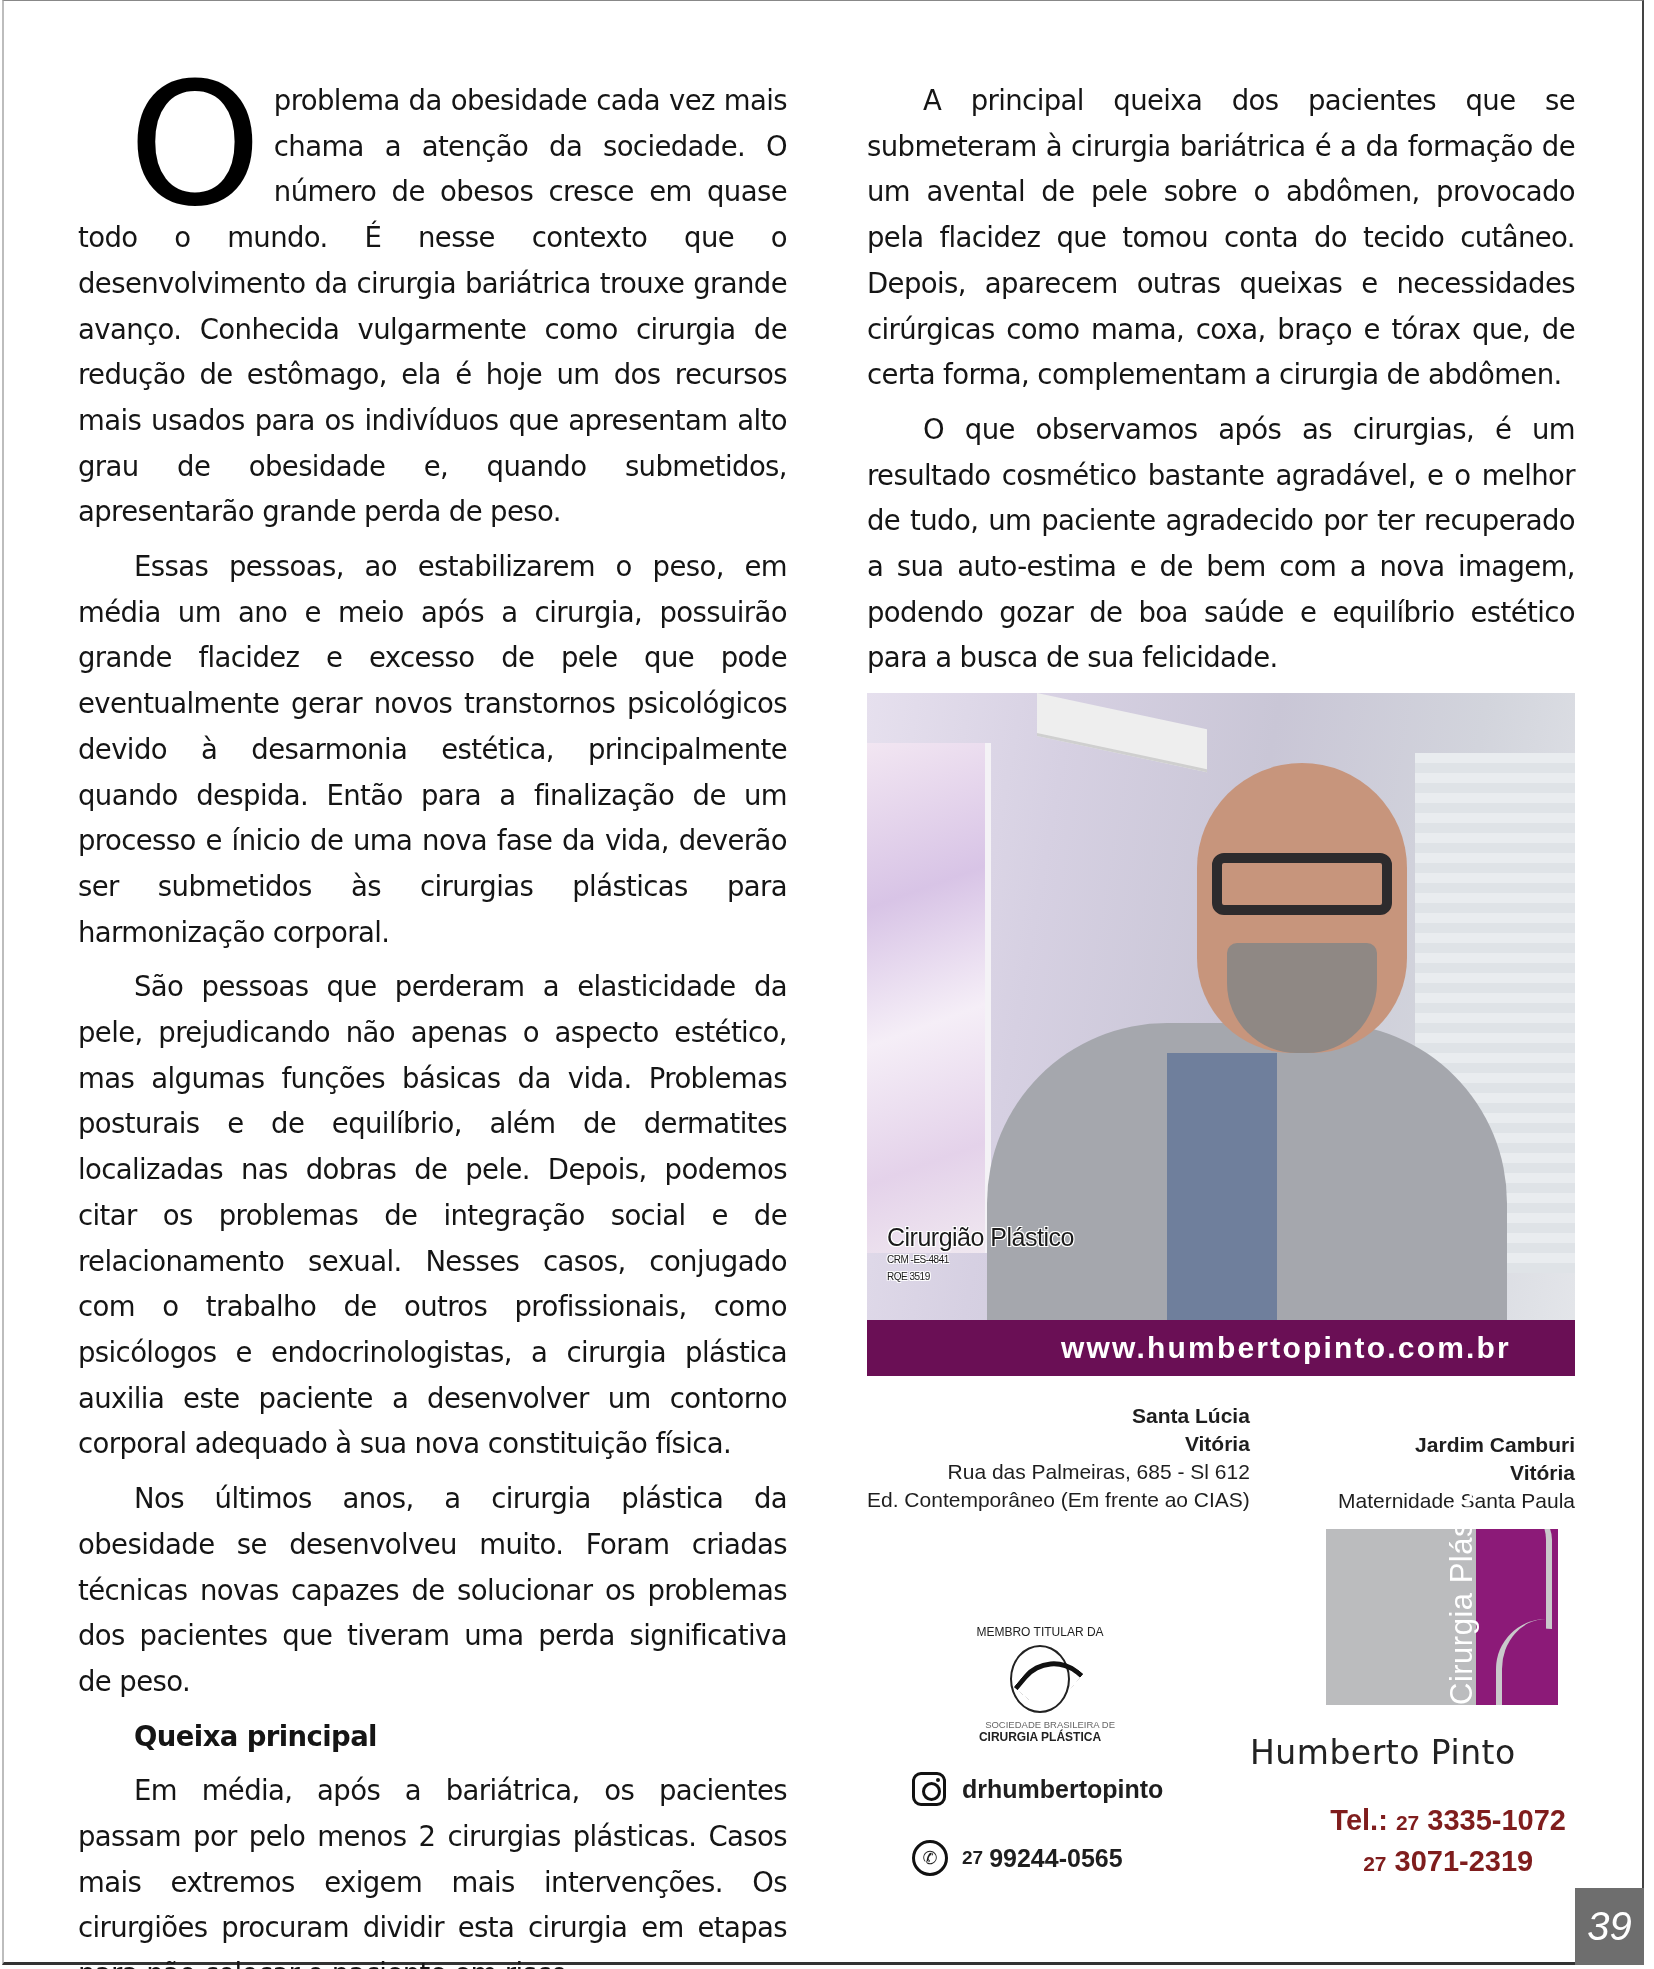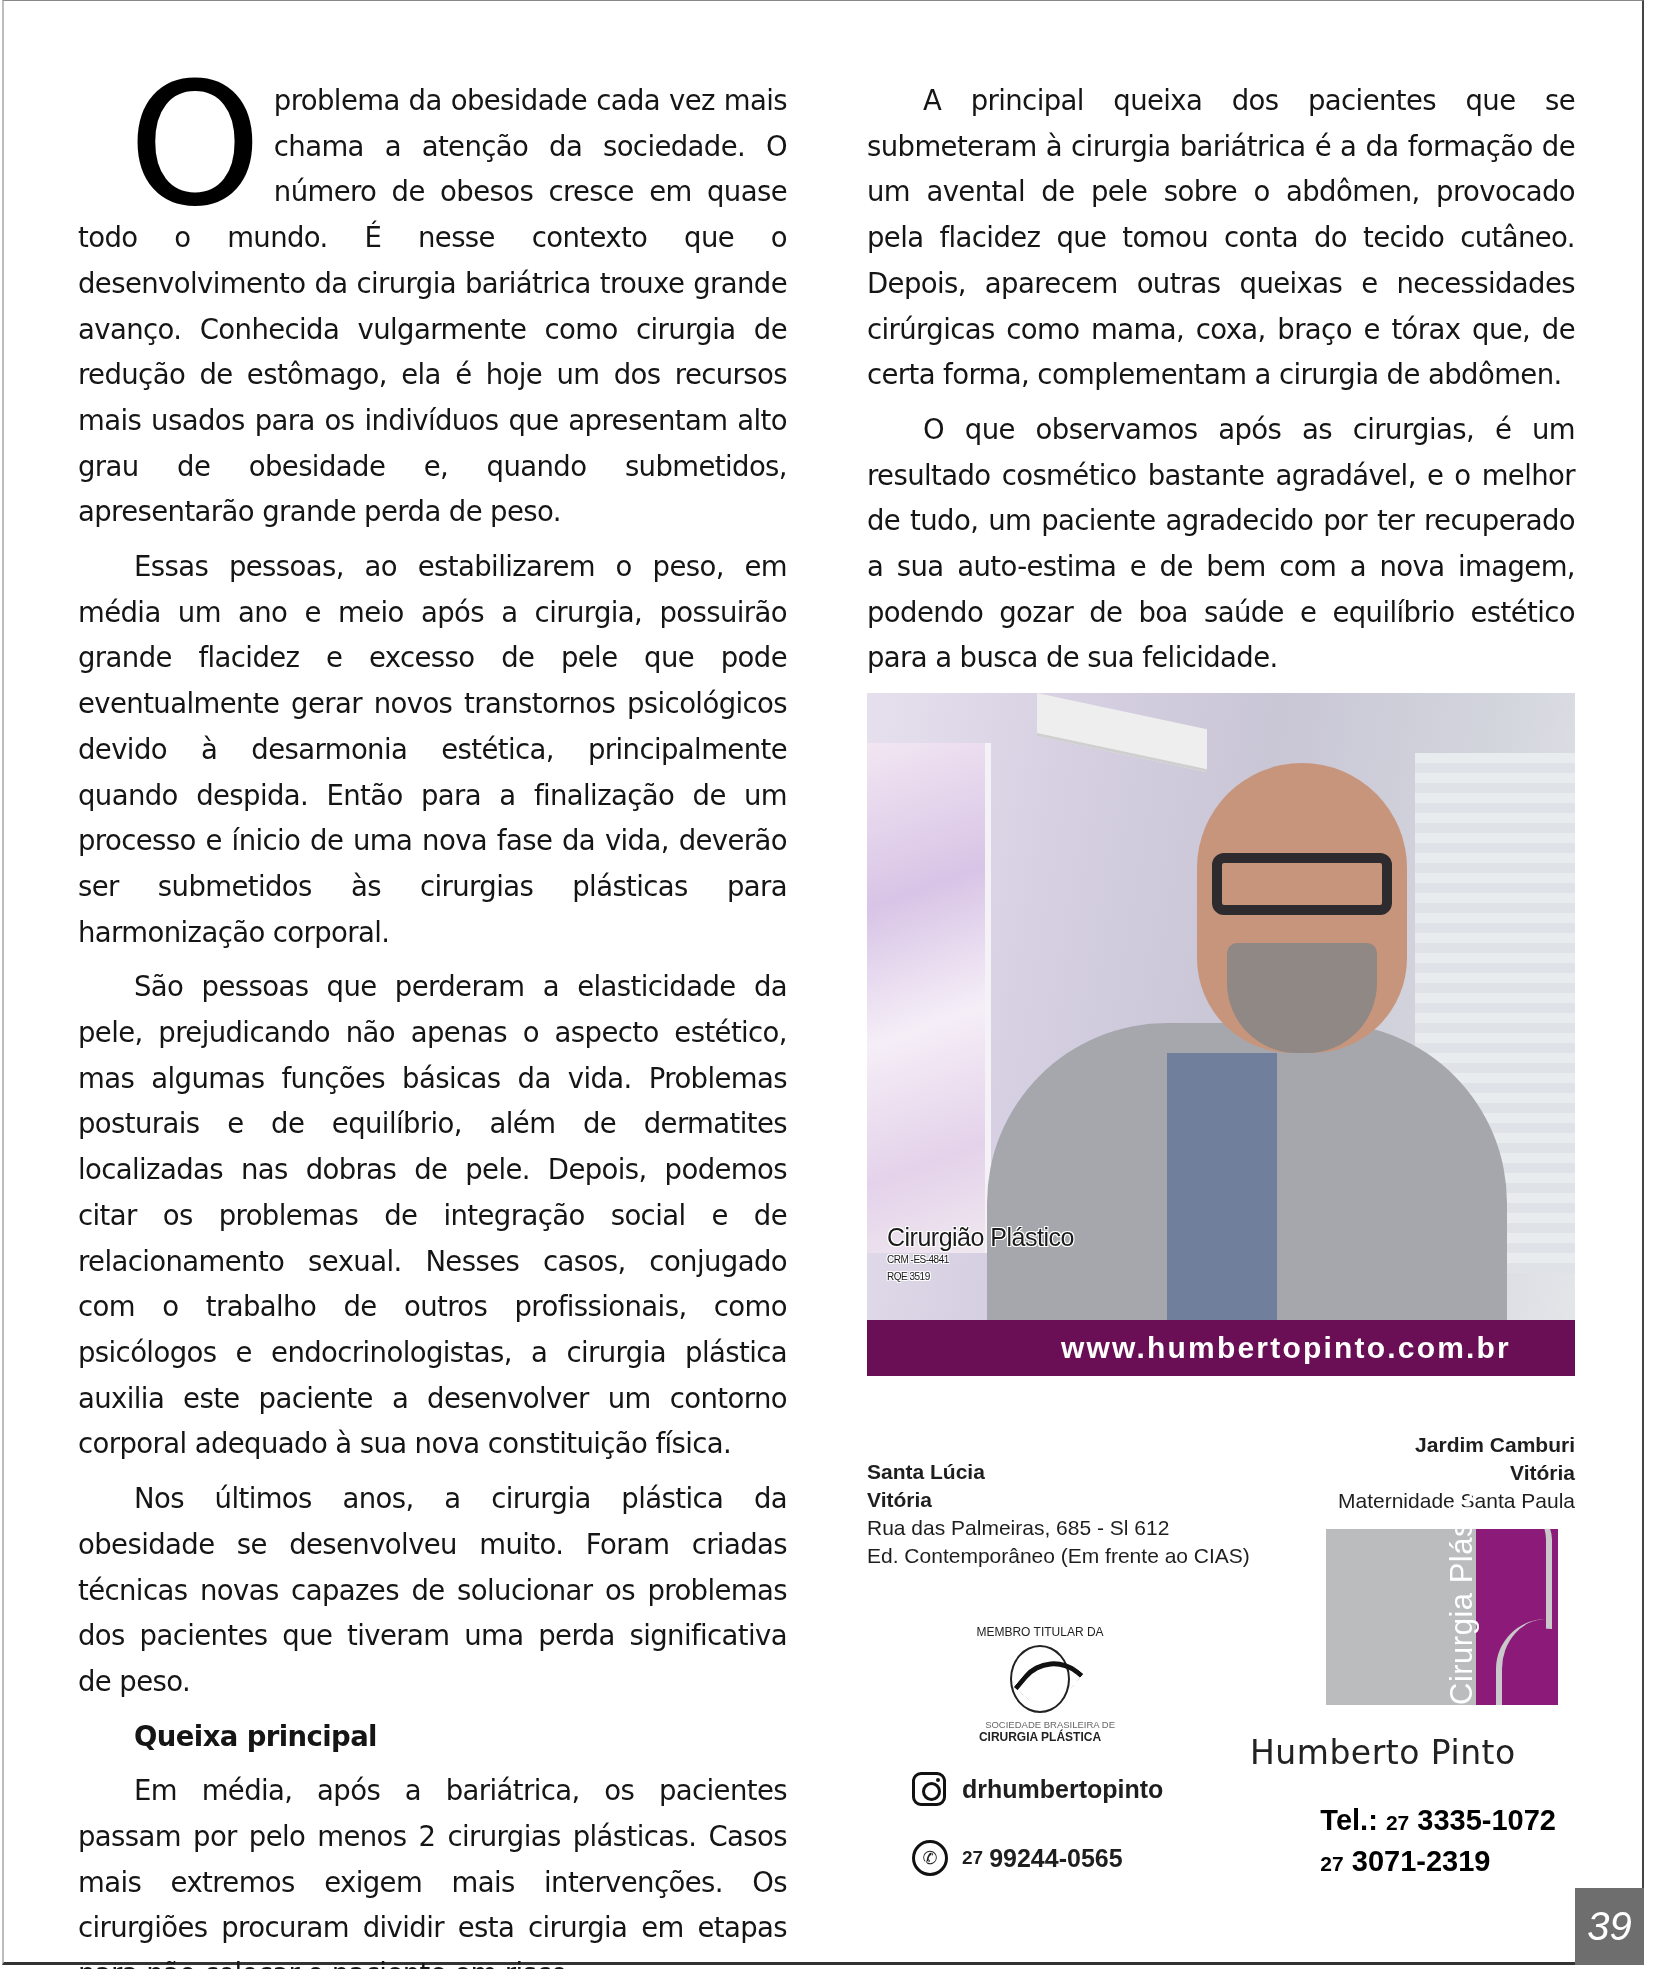--- a/index.html
+++ b/index.html
@@ -40,21 +40,21 @@
   .photo .caption { position: absolute; left: 20px; top: 530px; color: #1a1a1a;
            text-shadow: 1px 1px 0 #fff, -1px -1px 0 #fff, 1px -1px 0 #fff, -1px 1px 0 #fff; }
   .photo .caption .title { font-size: 25px; line-height: 28px; letter-spacing: -0.5px; }
   .photo .caption .small { font-size: 10px; line-height: 17px; letter-spacing: -0.5px; }
   .photo .urlbar { position: absolute; left: 0; bottom: 0; width: 100%; height: 56px; background: #6a0f55;
            color: #fff; font-size: 30px; font-weight: bold; letter-spacing: 2.2px; text-align: center;
            line-height: 56px; padding-left: 130px; box-sizing: border-box; }
 
   .addr { position: absolute; font-size: 21px; line-height: 28px; color: #1e1e1e; letter-spacing: 0; }
   .addr .b { font-weight: bold; }
-  .addr-left { left: 867px; top: 1458px; }
+  .addr-left { left: 867px; top: 1402px; text-align: right; }
   .addr-right { right: 79px; top: 1431px; text-align: right; }
 
   .sbcp { position: absolute; left: 965px; top: 1625px; width: 150px; text-align: center; color: #222; }
   .sbcp .t1 { font-size: 12px; letter-spacing: 0; }
   .sbcp .circle { width: 56px; height: 64px; border: 2.5px solid #222; border-radius: 50%; margin: 6px auto 6px; position: relative; }
   .sbcp .swoosh { position: absolute; left: 14px; top: 6px; width: 40px; height: 50px;
            border-left: 5px solid #111; border-top: 5px solid #111; border-radius: 40px 0 0 0; transform: rotate(40deg); }
   .sbcp .t2 { font-size: 9.5px; color: #666; text-align: right; }
   .sbcp .t3 { font-size: 12px; font-weight: bold; }
 
@@ -70,21 +70,21 @@
 
   .logo { position: absolute; left: 1326px; top: 1529px; width: 232px; height: 176px; }
   .logo .grey { position: absolute; left: 0; top: 0; width: 150px; height: 176px; background: #bbbcbe; }
   .logo .purple { position: absolute; left: 150px; top: 0; width: 82px; height: 176px; background: #8c1a78; overflow: hidden; }
   .logo .vert { position: absolute; left: 118px; top: 176px; transform-origin: left top; transform: rotate(-90deg);
            color: #fff; font-size: 31px; white-space: nowrap; width: 176px; text-align: left; letter-spacing: 0.5px; }
   .logo .body1 { position: absolute; left: 30px; top: -20px; width: 40px; height: 120px; border-right: 6px solid #c9c9cb; border-radius: 0 40px 0 60px; }
   .logo .body2 { position: absolute; left: 20px; top: 90px; width: 45px; height: 110px; border-left: 6px solid #c9c9cb; border-radius: 50px 0 0 0; }
   .logo-name { position: absolute; left: 1250px; top: 1733px; font-size: 33px; color: #222; letter-spacing: 0.5px; font-family: "DejaVu Sans", sans-serif; }
 
-  .tel { position: absolute; right: 98px; top: 1801px; text-align: left; font-weight: bold; color: #000000; }
+  .tel { position: absolute; right: 88px; top: 1801px; text-align: center; font-weight: bold; color: #7f1d1d; }
   .tel .row { font-size: 29px; line-height: 38px; }
   .tel .area { font-size: 21px; }
 
   .pagenum { position: absolute; left: 1575px; top: 1888px; width: 69px; height: 77px; background: #6e6e6e; color: #fff;
            font-size: 40px; font-style: italic; text-align: center; line-height: 77px; }
 </style>
 </head>
 <body>
 
 <div class="page-frame"></div>

